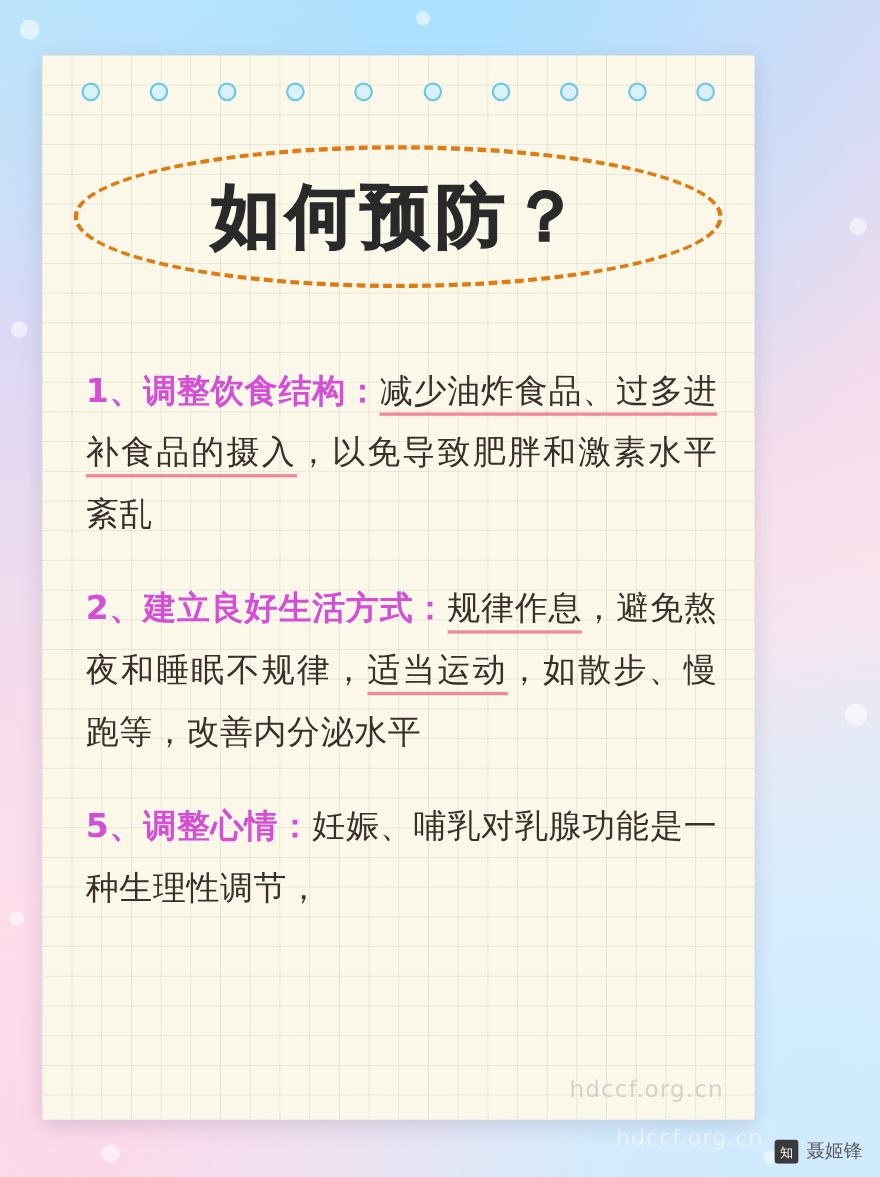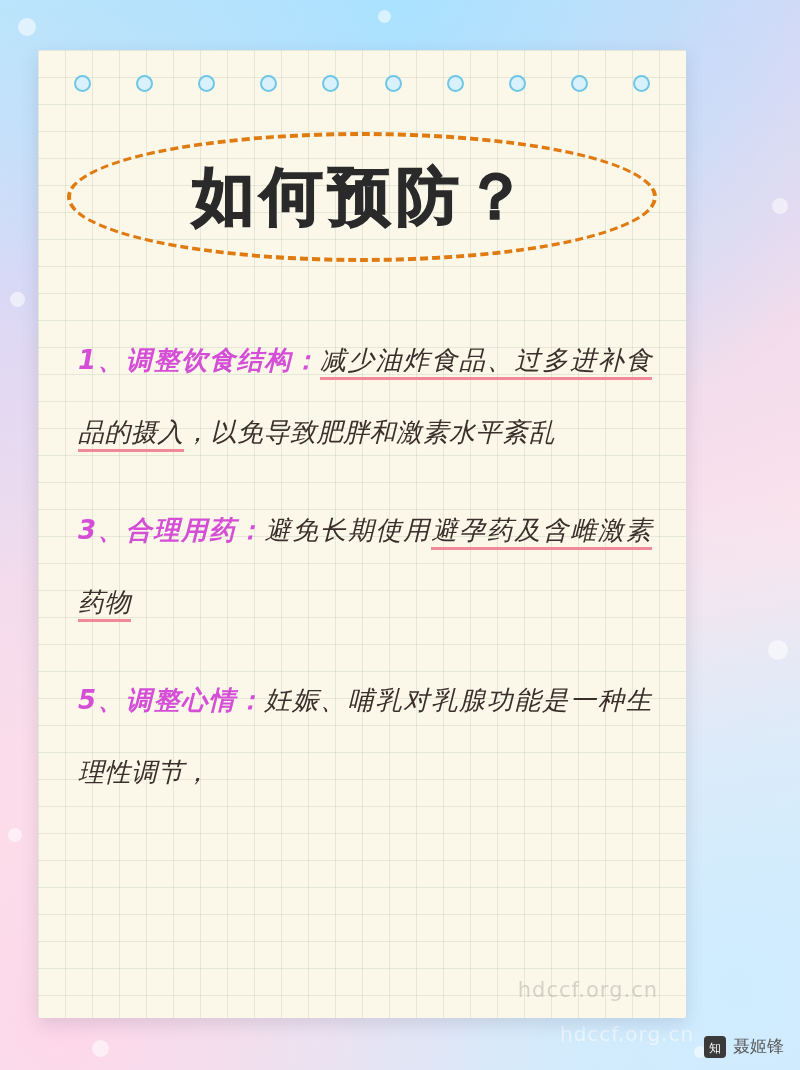--- a/index.html
+++ b/index.html
@@ -105,26 +105,25 @@
   }
 
   
   .content {
     position: absolute;
     top: 248px;
     left: 40px;
     right: 34px;
   }
   .item {
-    font-size: 26px;
-    line-height: 72px;
+    font-size: 30px;
+    line-height: 56px;
     color: #3a2f2a;
     letter-spacing: 0.5px;
     text-align: justify;
-    font-style: italic;
   }
   .num {
     color: #d44fd6;
     font-weight: 700;
   }
   .lead {
     color: #d44fd6;
     font-weight: 700;
   }
   .colon {
@@ -207,24 +206,24 @@
         <div class="title-text">如何预防？</div>
       </div>
     </div>
 
     <div class="content">
 
       <p class="item">
         <span class="num">1、</span><span class="lead">调整饮食结构</span><span class="colon">：</span><span class="u">减少油炸食品、过多进补食品的摄入</span><span>，以免导致肥胖和激素水平紊乱</span>
       </p>
 
-
       <p class="item">
-        <span class="num">3、</span><span class="lead">合理用药</span><span class="colon">：</span><span>避免长期使用</span><span class="u">避孕药及含雌激素药物</span>
+        <span class="num">2、</span><span class="lead">建立良好生活方式</span><span class="colon">：</span><span class="u">规律作息</span><span>，避免熬夜和睡眠不规律，</span><span class="u">适当运动</span><span>，如散步、慢跑等，改善内分泌水平</span>
       </p>
+
 
 
       <p class="item">
         <span class="num">5、</span><span class="lead">调整心情</span><span class="colon">：</span><span>妊娠、哺乳对乳腺功能是一种生理性调节，</span>
       </p>
 
     </div>
 
     <div class="wm-paper">hdccf.org.cn</div>
   </div>

